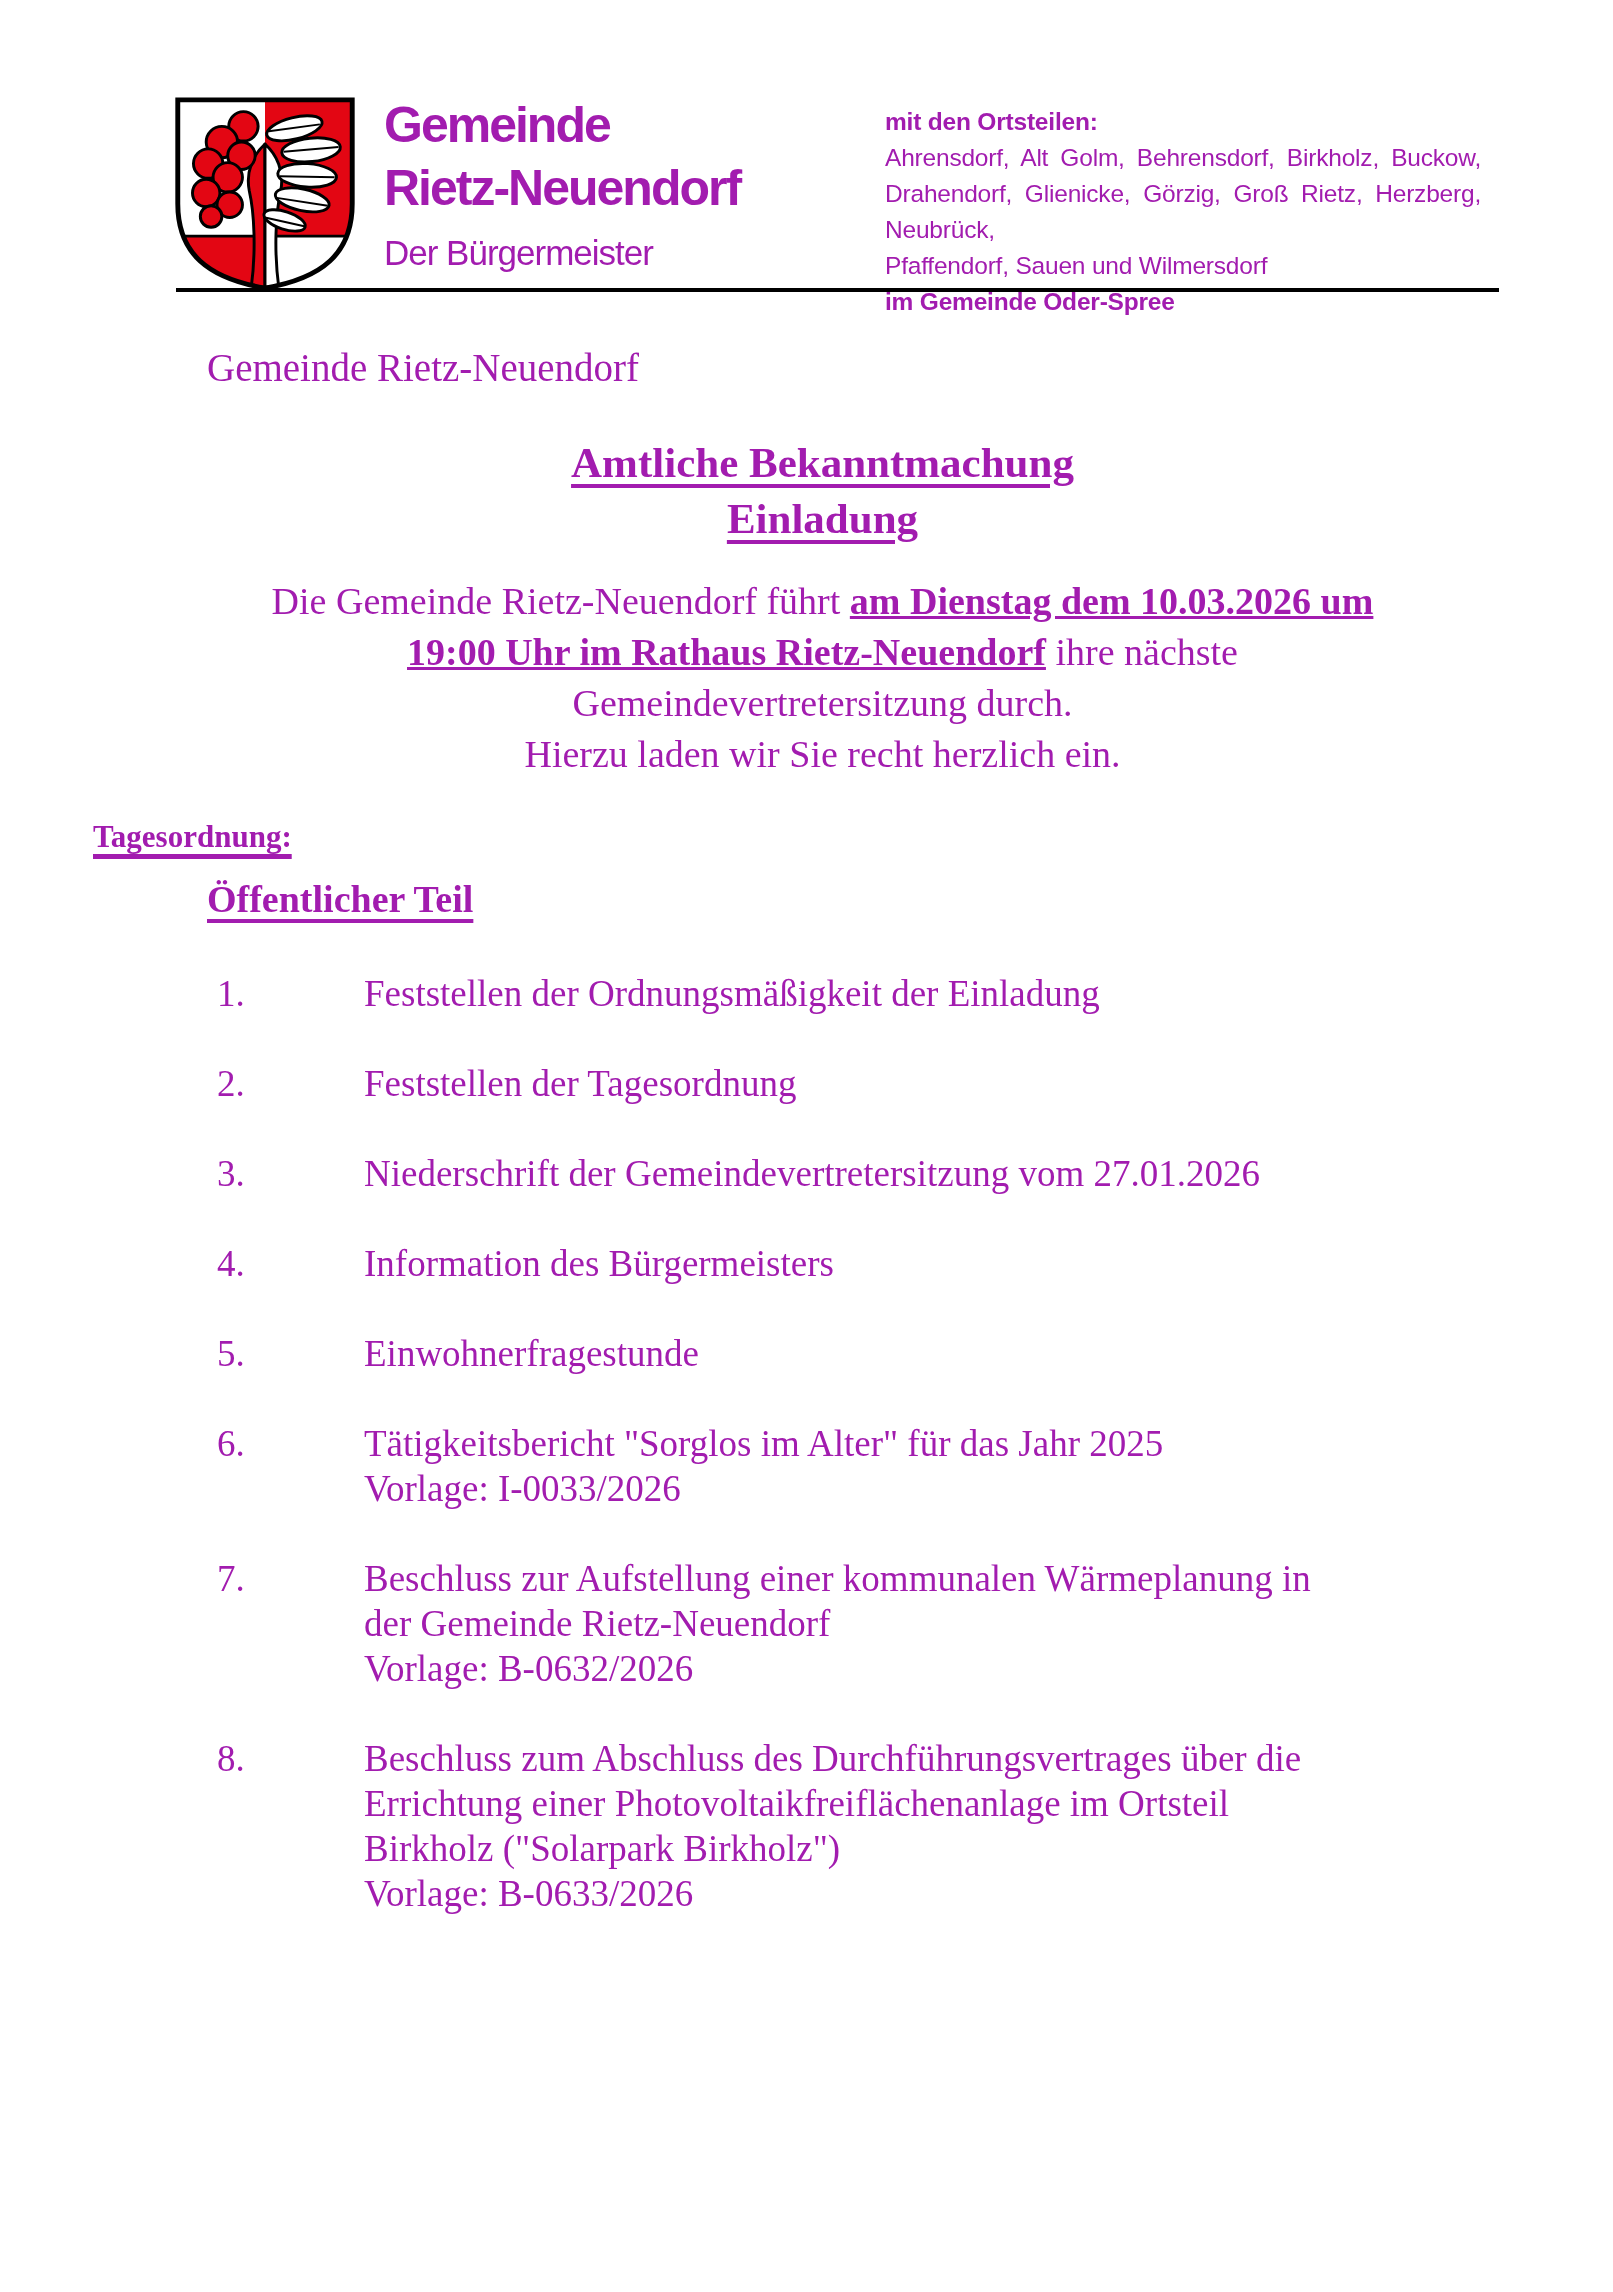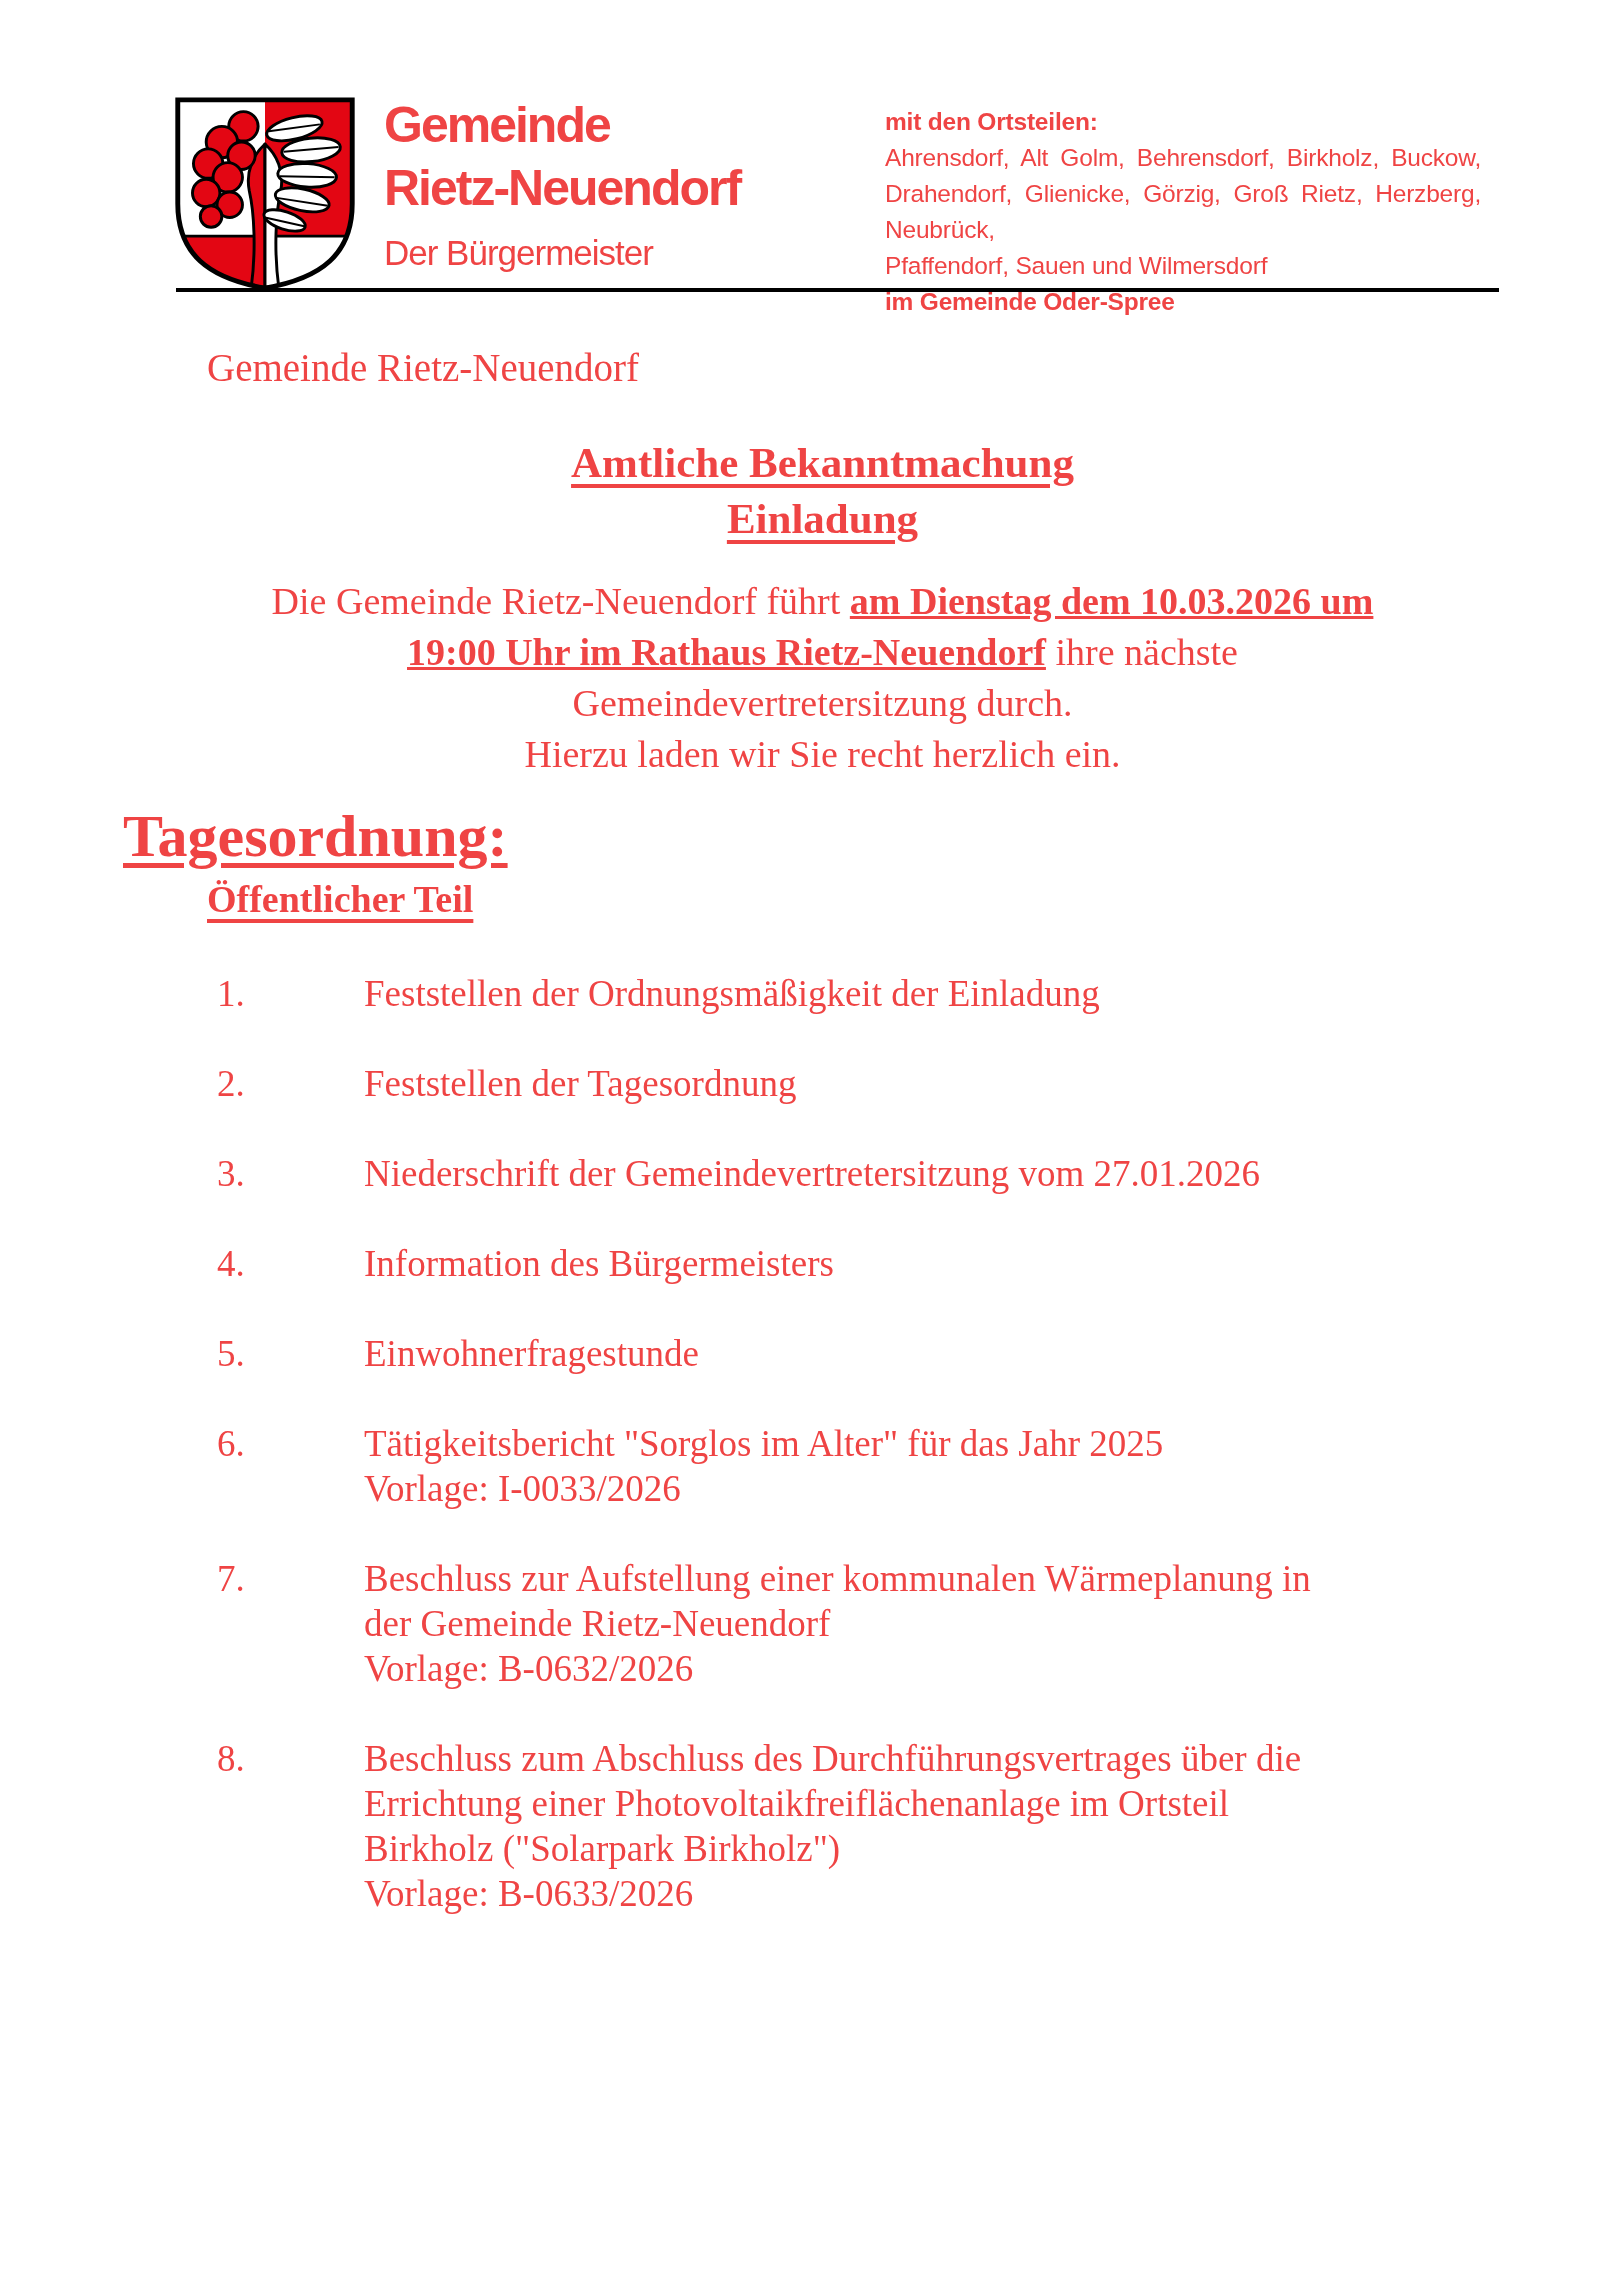--- a/index.html
+++ b/index.html
@@ -2,21 +2,21 @@
 <html lang="de" style="--crest-red: #e30613;"><head>
 <meta charset="utf-8">
 <title>Amtliche Bekanntmachung – Gemeinde Rietz-Neuendorf</title>
 <style>
   html, body { margin: 0; padding: 0; background: #ffffff; }
   .page {
     position: relative;
     width: 1613px;
     height: 2036px;
     background: #ffffff;
-    color: #ef4444;
+    color: #a21caf;
     font-family: "Liberation Serif", serif;
     overflow: hidden;
   }
 
   
   .crest { position: absolute; left: 167px; top: 91px; width: 196px; height: 203px; }
   .org-block {
     position: absolute; left: 384px; top: 94px;
     font-family: "Liberation Sans", sans-serif;
   }
@@ -47,21 +47,21 @@
   .sender { margin: 19.6px 0 0 191px; font-size: 39px; line-height: 49px; }
   .title-block { margin-top: 43px; text-align: center; }
   .doc-title, .doc-subtitle {
     font-size: 43px; line-height: 56px; font-weight: bold;
     text-decoration: underline; text-decoration-thickness: 3.9px; text-underline-offset: 6.9px;
   }
   .intro { margin-top: 29px; text-align: center; font-size: 38px; line-height: 51px; }
   .intro .b { font-weight: bold; text-decoration: underline; }
 
   .agenda-heading {
-    margin: 29px 0 0 107px; font-size: 60px; line-height: 55px; font-weight: bold;
+    margin: 29px 0 0 77px; font-size: 31px; line-height: 55px; font-weight: bold;
     display: inline-block;
     text-decoration: underline; text-decoration-thickness: 4.9px; text-underline-offset: 6.9px;
   }
   .section-heading {
     margin: 11.8px 0 0 191px; font-size: 38px; line-height: 49px; font-weight: bold;
     display: table;
     text-decoration: underline; text-decoration-thickness: 3.9px; text-underline-offset: 6.9px;
   }
 
   .agenda { margin-top: 47px; }

